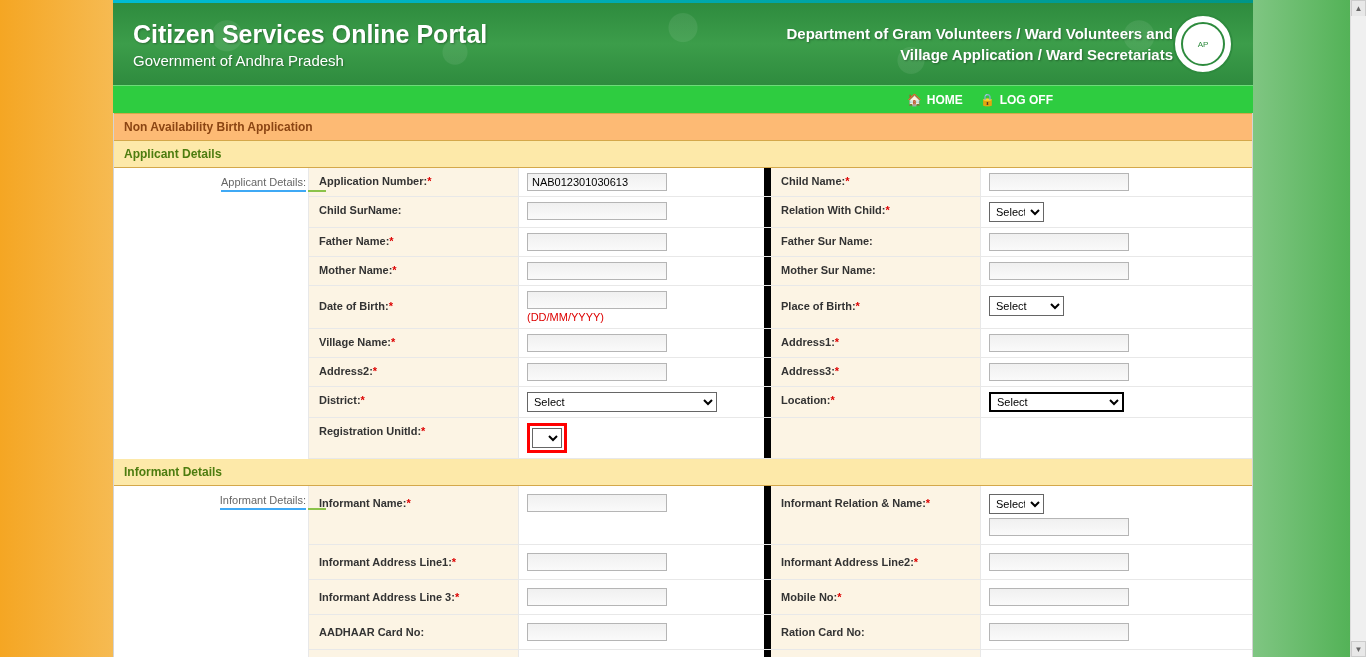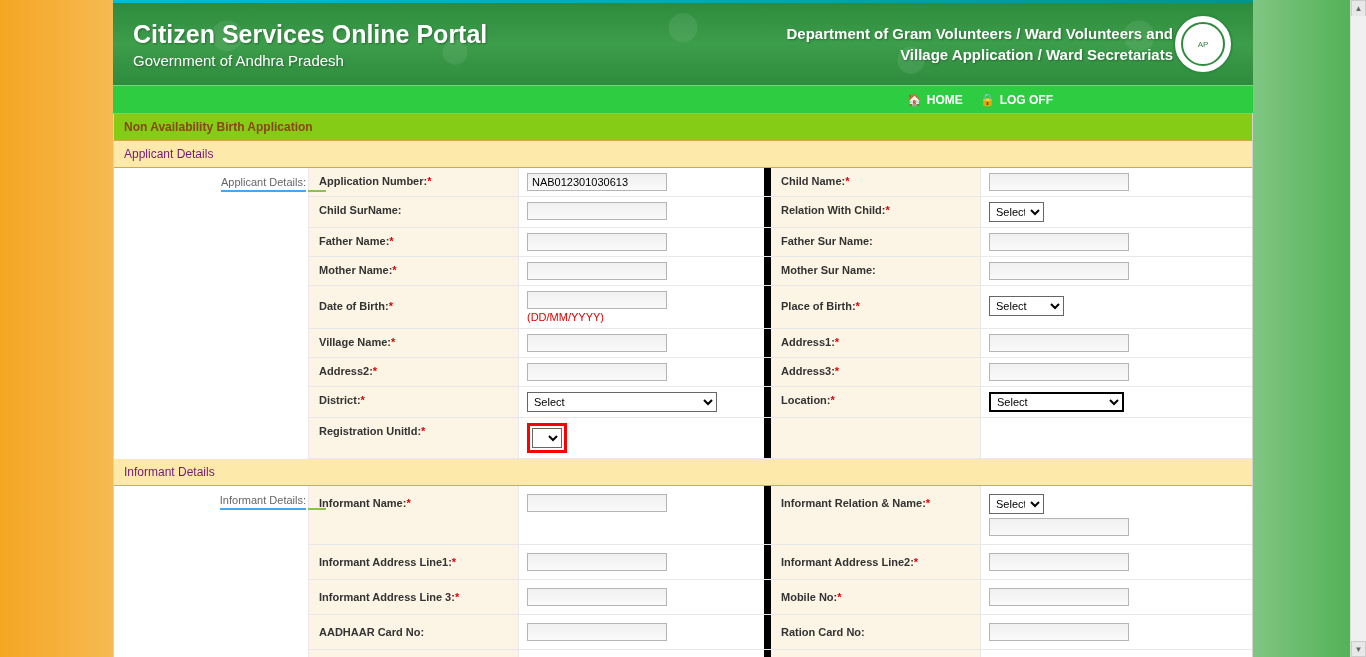--- a/index.html
+++ b/index.html
@@ -99,34 +99,34 @@
       cursor: pointer;
       display: inline-flex;
       align-items: center;
       gap: 4px;
     }
     .content-area {
       border: 1px solid #d4d4d4;
       border-top: none;
     }
     .section-header-brown {
-      background: #84cc16;
+      background: #fdba74;
       padding: 6px 10px;
       font-weight: bold;
       font-size: 12px;
       color: #8b4513;
       border-top: 1px solid #d4a84a;
       border-bottom: 1px solid #d4a84a;
     }
     .section-header-light {
       background: #fde9a9;
       padding: 6px 10px;
-      font-weight: normal;
+      font-weight: bold;
       font-size: 12px;
-      color: #701a75;
+      color: #4d7c0f;
       border-bottom: 1px solid #d4a84a;
     }
     .form-section {
       display: flex;
     }
     .side-label-col {
       width: 195px;
       padding: 8px 2px;
       text-align: right;
       font-size: 11px;

